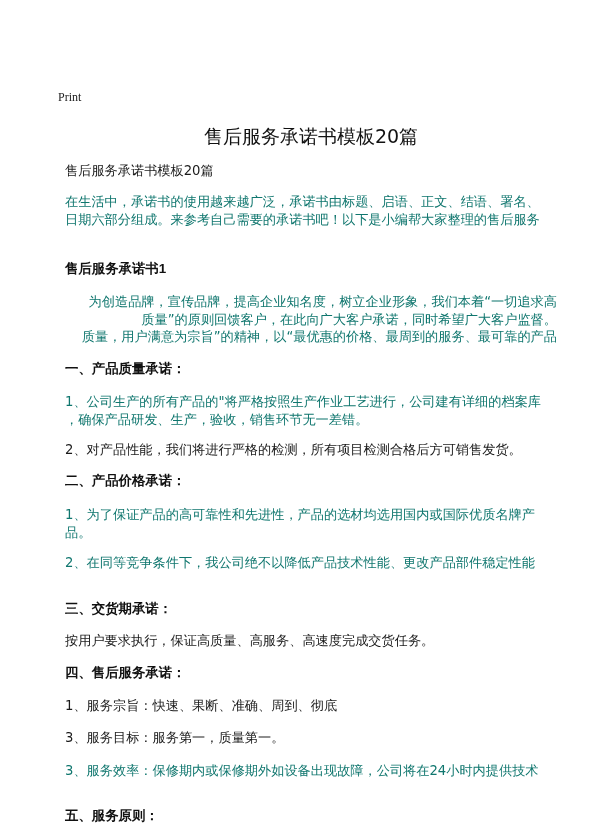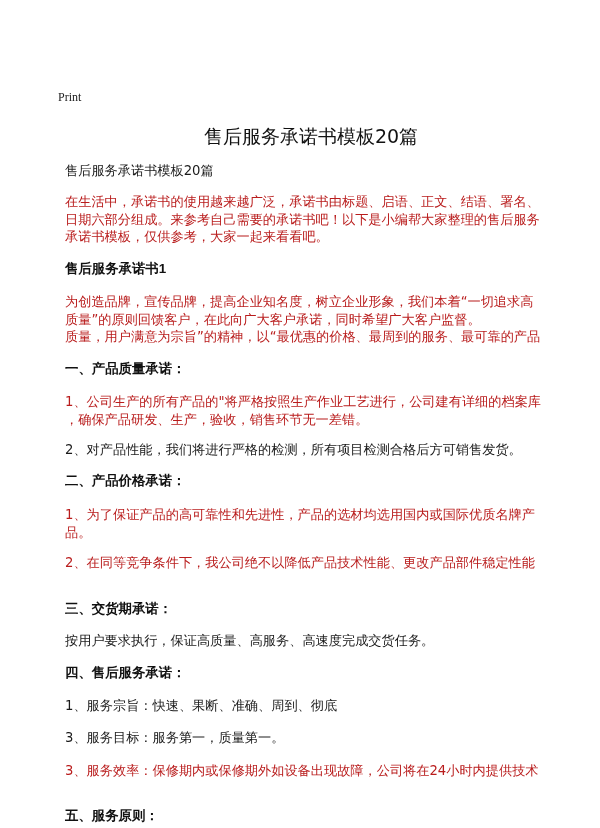--- a/index.html
+++ b/index.html
@@ -48,21 +48,21 @@
       line-height: 18px;
       color: #1a1a1a;
       white-space: nowrap;
     }
     .para {
       position: absolute;
       left: 54px;
       width: 492px;
       font-size: 13.2px;
       line-height: 17.5px;
-      color: #b91c1c;
+      color: #0f766e;
     }
     .para .ln {
       display: block;
       white-space: nowrap;
     }
     .heading {
       position: absolute;
       left: 54px;
       font-size: 13.4px;
       font-weight: bold;
@@ -78,26 +78,25 @@
 
   <div class="print-label">Print</div>
 
   <div class="doc-title">售后服务承诺书模板20篇</div>
 
   <div class="line" style="top:118px;">售后服务承诺书模板20篇</div>
 
   <div class="para" style="top:149px;">
     <span class="ln">在生活中，承诺书的使用越来越广泛，承诺书由标题、启语、正文、结语、署名、</span>
     <span class="ln">日期六部分组成。来参考自己需要的承诺书吧！以下是小编帮大家整理的售后服务</span>
-    <span class="ln">承诺书模板，仅供参考，大家一起来看看吧。</span>
   </div>
 
   <div class="heading" style="top:216px;">售后服务承诺书1</div>
 
-  <div class="para" style="top:249px;">
+  <div class="para" style="top:249px;text-align:right;">
     <span class="ln">为创造品牌，宣传品牌，提高企业知名度，树立企业形象，我们本着“一切追求高</span>
     <span class="ln">质量”的原则回馈客户，在此向广大客户承诺，同时希望广大客户监督。</span>
     <span class="ln">质量，用户满意为宗旨”的精神，以“最优惠的价格、最周到的服务、最可靠的产品</span>
   </div>
 
   <div class="heading" style="top:316px;">一、产品质量承诺：</div>
 
   <div class="para" style="top:349px;">
     <span class="ln">1、公司生产的所有产品的"将严格按照生产作业工艺进行，公司建有详细的档案库</span>
     <span class="ln">，确保产品研发、生产，验收，销售环节无一差错。</span>

